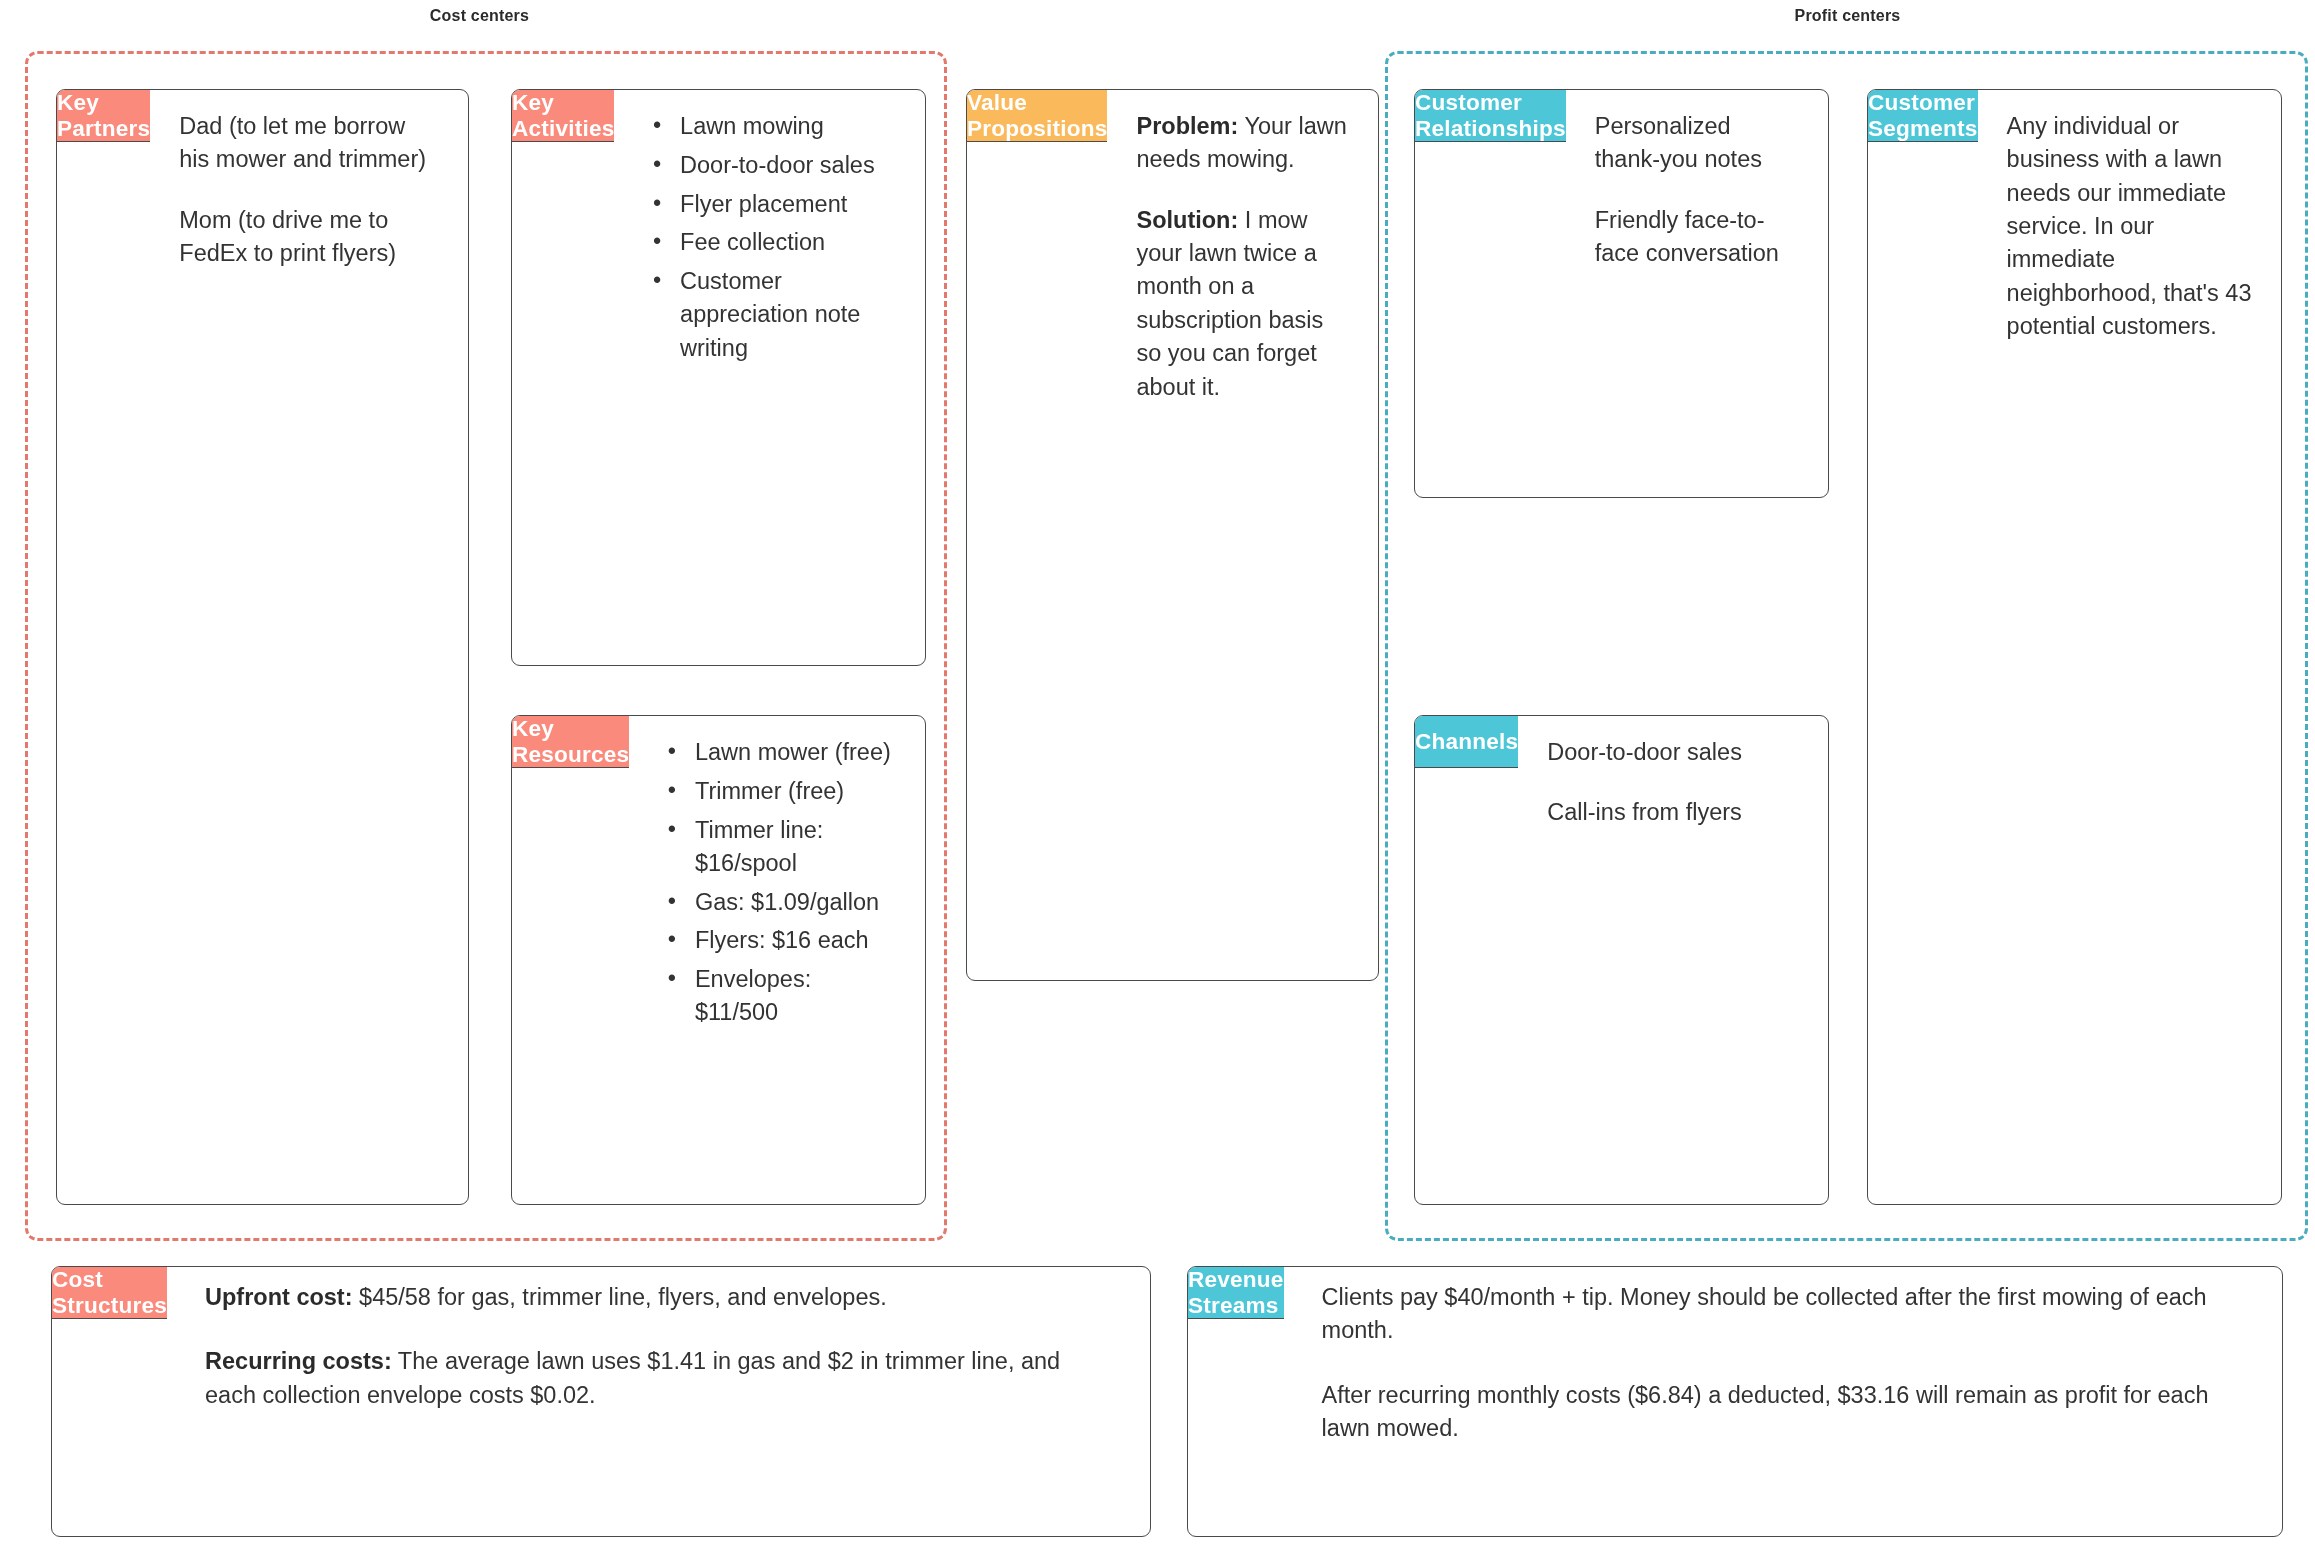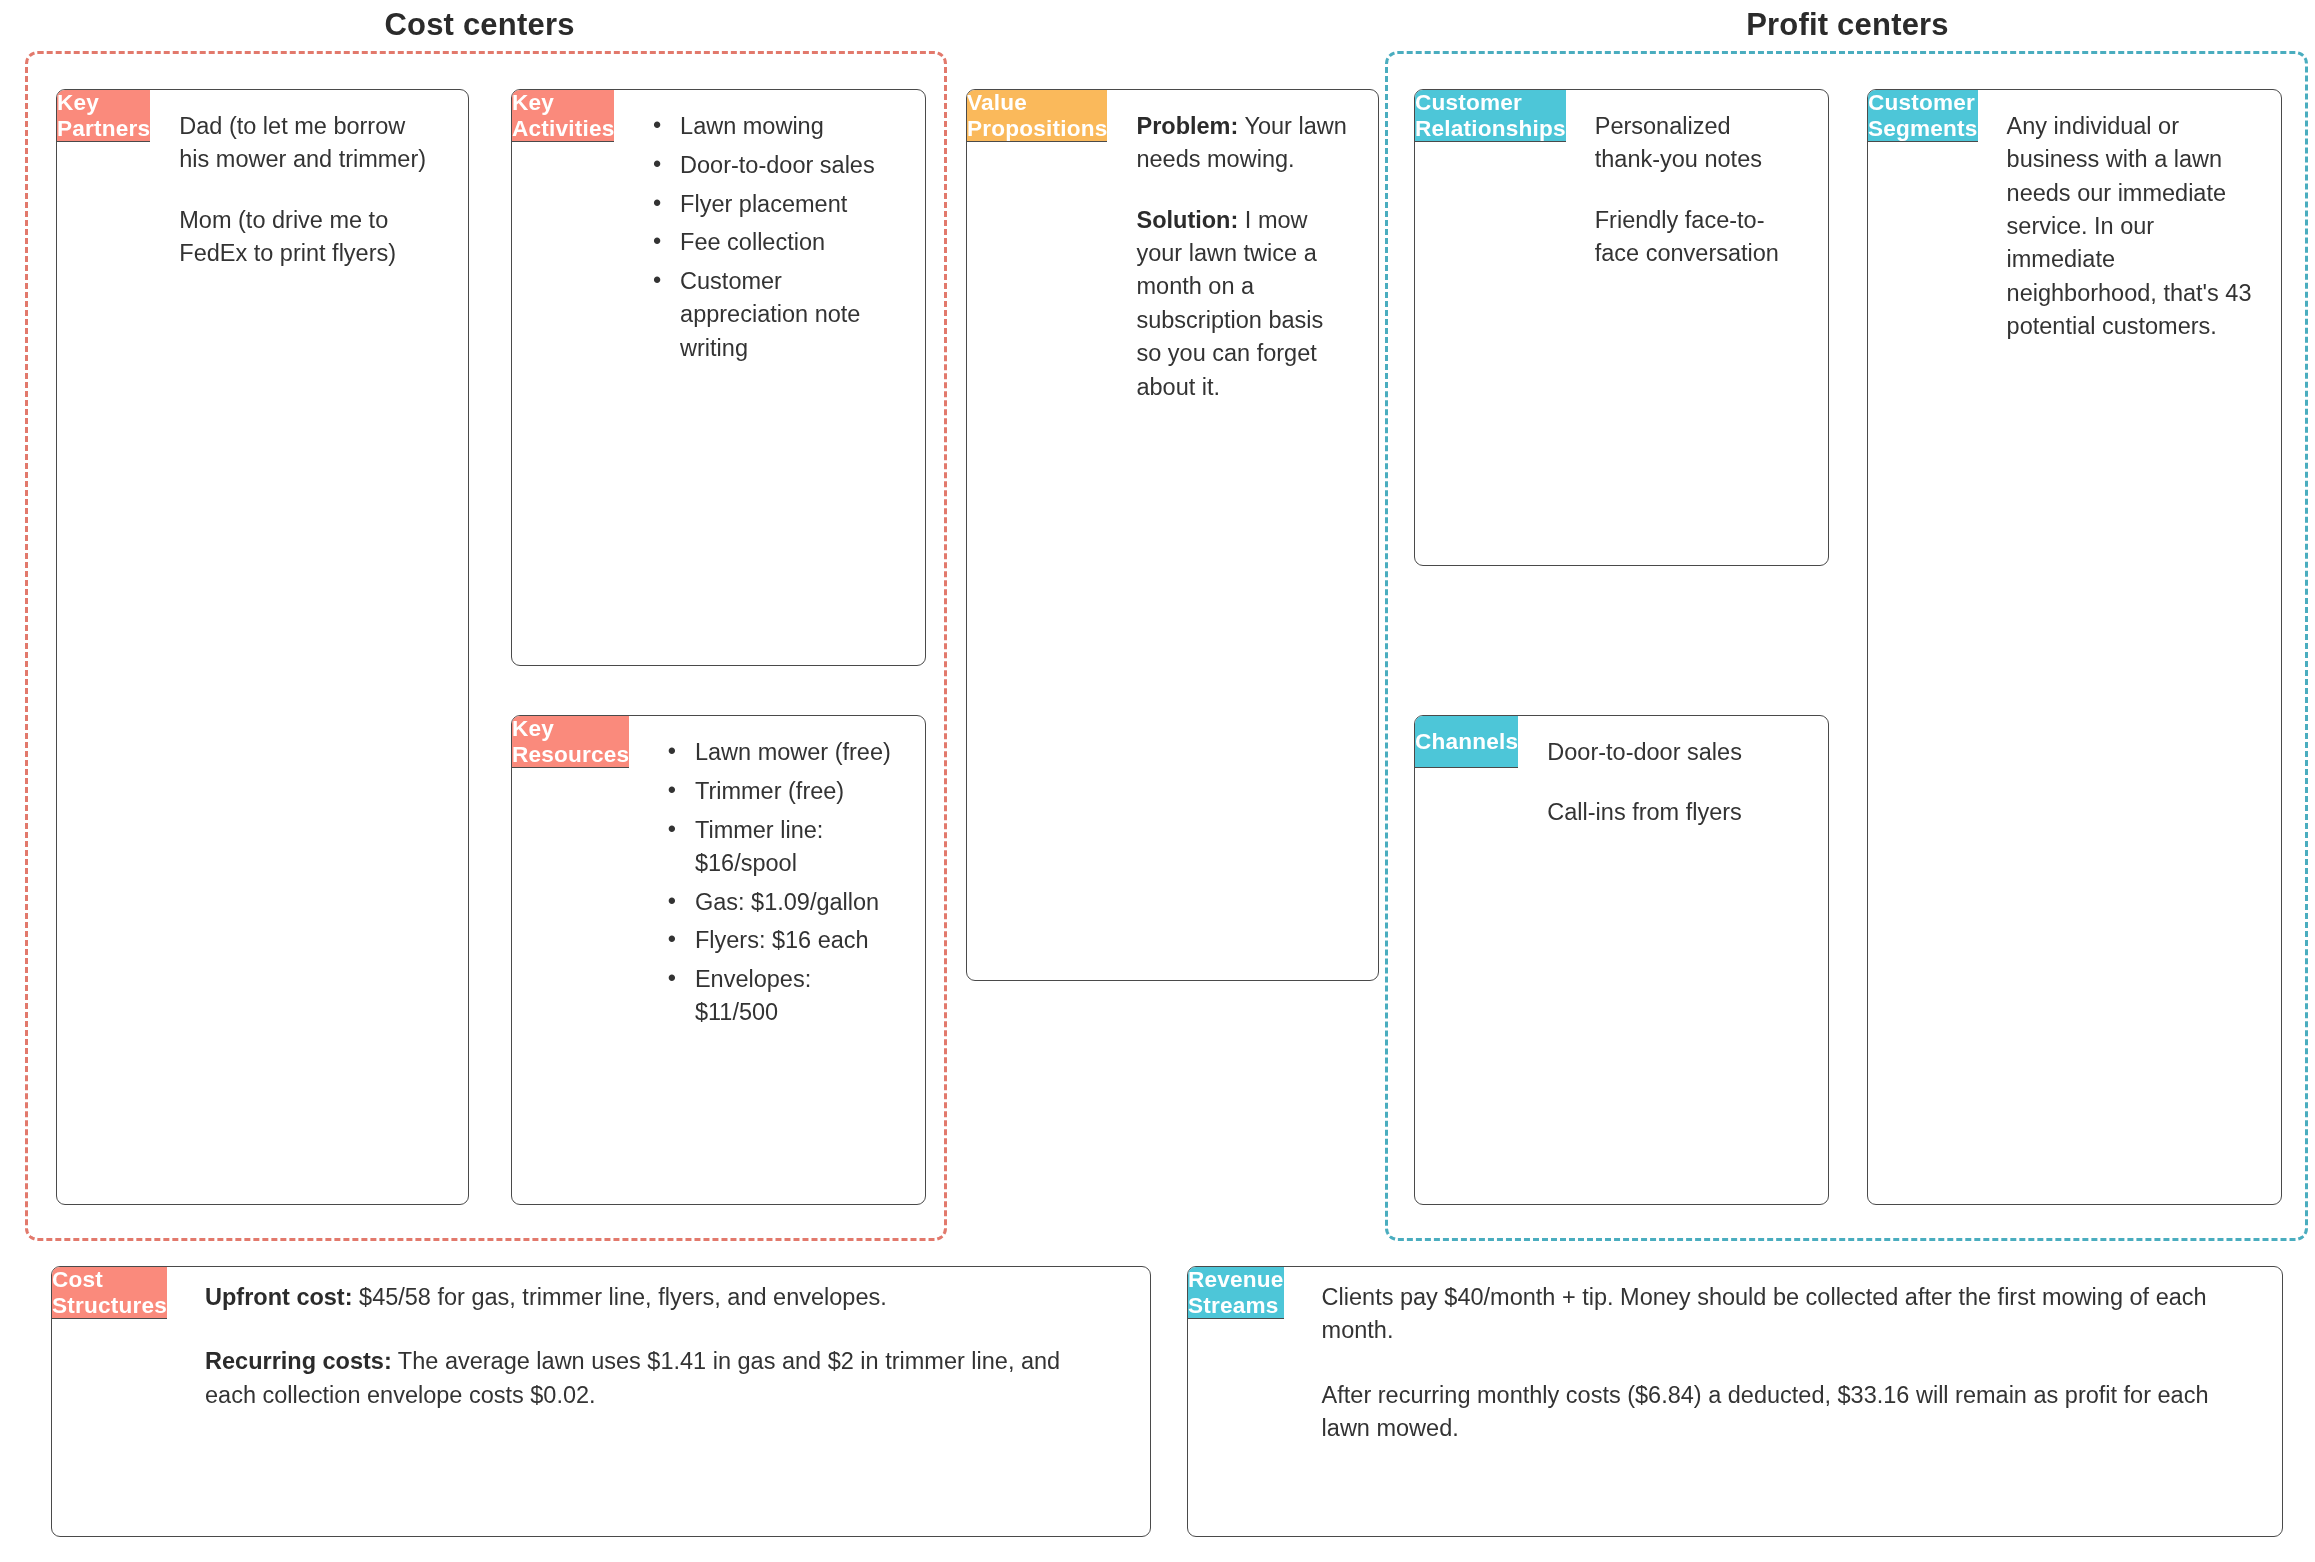--- a/index.html
+++ b/index.html
@@ -12,21 +12,21 @@
     height: 1562px;
     font-family: "Liberation Sans", sans-serif;
     color: #333333;
     overflow: hidden;
     position: relative;
   }
 
   
   .section-caption {
     position: absolute;
-    font-size: 31px;
+    font-size: 16px;
     font-weight: bold;
     color: #2b2b2b;
     text-align: center;
     letter-spacing: 0.2px;
   }
   #cost-caption  { left: 0px;    top: 7.2px;  width: 959px; }
   #profit-caption{ left: 1384px; top: 7.2px;  width: 927px; }
 
   
   .group-frame {
@@ -103,21 +103,21 @@
     font-size: 23.5px;
     line-height: 1.42;
     color: #333333;
   }
 
   
   #card-key-partners          { left: 56px;   top: 89px;  width: 413px;  height: 1116px; }
   #card-key-activities        { left: 511px;  top: 89px;  width: 415px;  height: 577px; }
   #card-key-resources         { left: 511px;  top: 715px; width: 415px;  height: 490px; }
   #card-value-propositions    { left: 966px; top: 89px;  width: 413px;  height: 892px; }
-  #card-customer-relationships{ left: 1414px; top: 89px;  width: 415px;  height: 477px; }
+  #card-customer-relationships{ left: 1414px; top: 89px;  width: 415px;  height: 409px; }
   #card-channels              { left: 1414px; top: 715px; width: 415px;  height: 490px; }
   #card-customer-segments     { left: 1867px; top: 89px;  width: 415px;  height: 1116px; }
 
   
   #card-cost-structures { left: 51px;   top: 1266px; width: 1100px; height: 271px; }
   #card-revenue-streams { left: 1187px; top: 1266px; width: 1096px; height: 271px; justify-content: flex-end; }
 
   .wide .card-body { padding: 14px 36px 18px 38px; }
   .wide .card-body p { margin-bottom: 31px; }
 </style>

